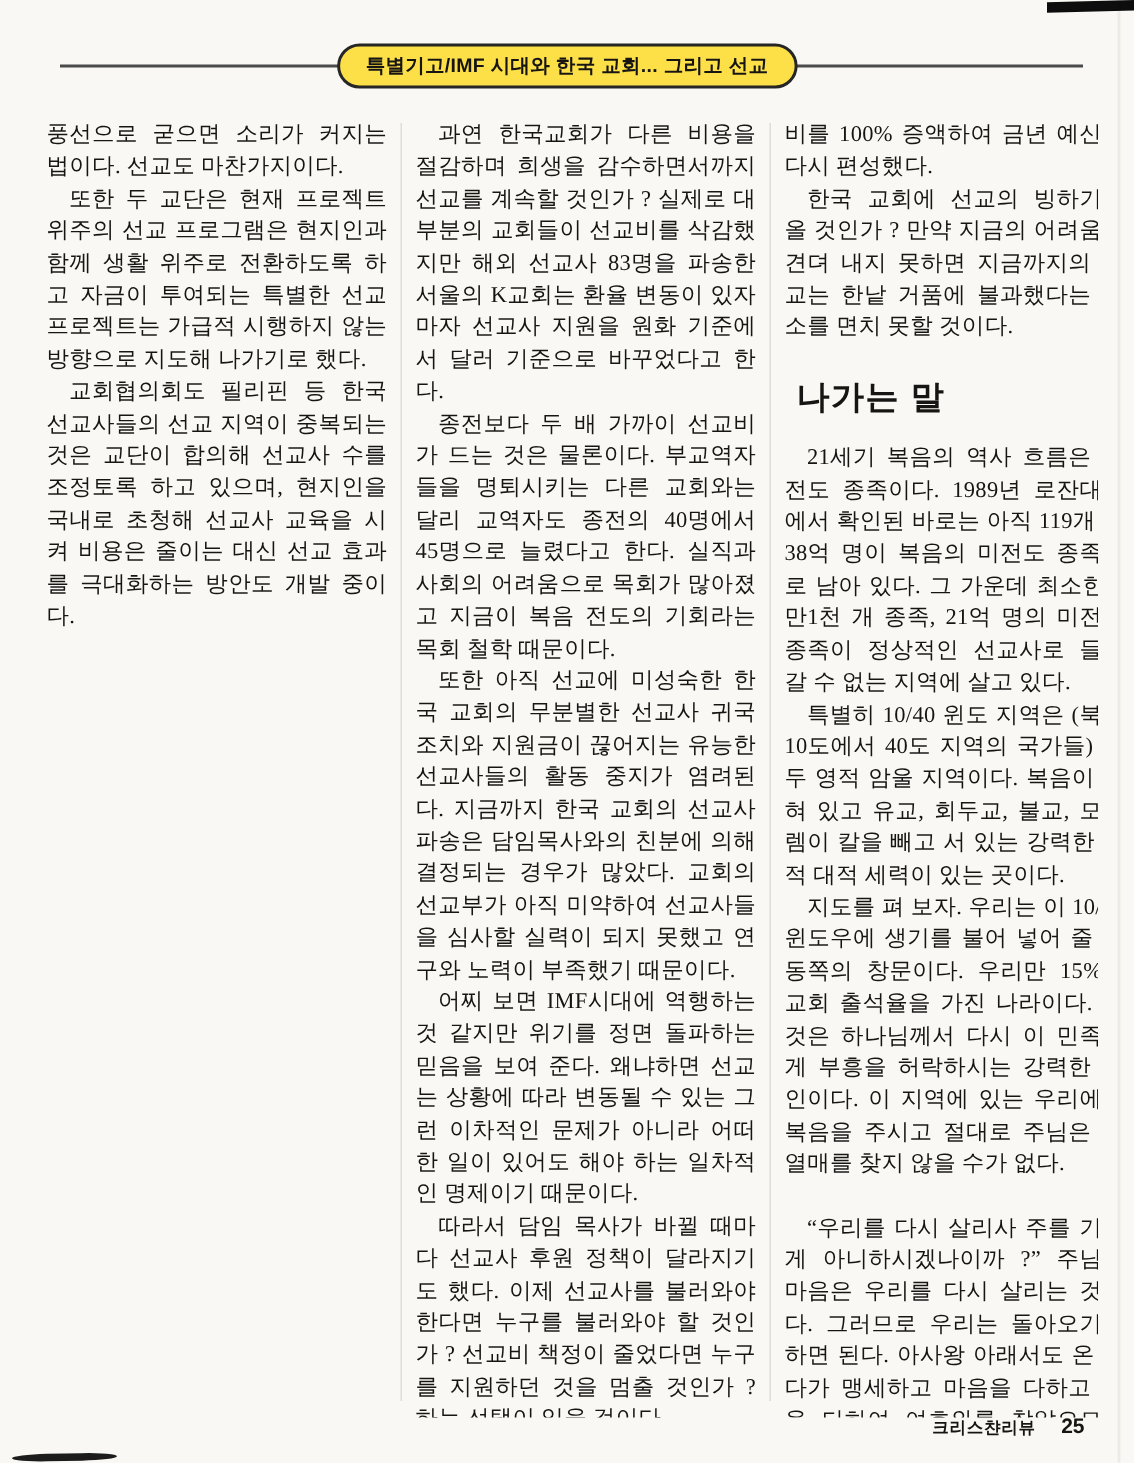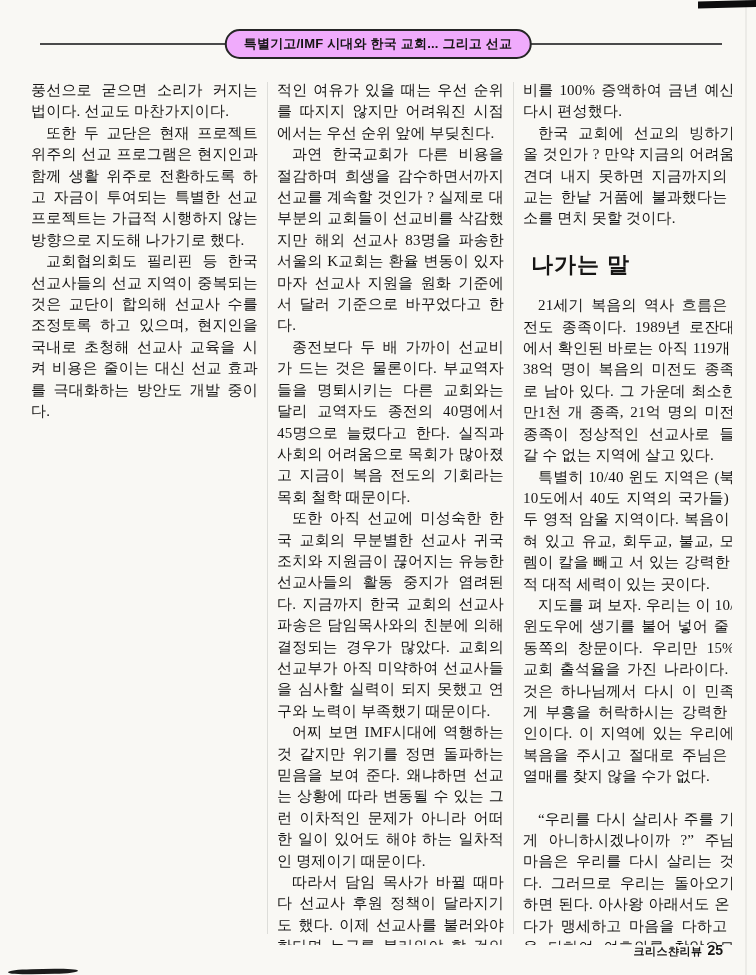--- a/index.html
+++ b/index.html
@@ -9,21 +9,21 @@
     font-family:"Liberation Serif", serif;
   }
   
   .header { position:absolute; top:29px; left:0; right:0; height:32px; }
   .header-line {
     position:absolute; top:14px; left:40px; right:34px; height:2px;
     background:#4b4b4b;
   }
   .header-pill {
     position:absolute; left:50%; top:0; transform:translateX(-50%);
-    background:#f0abfc; border:2px solid #262626; border-radius:15px;
+    background:#fde047; border:2px solid #262626; border-radius:15px;
     padding:4px 17px; white-space:nowrap;
     font-family:"Liberation Sans", sans-serif; font-weight:bold; font-size:13px;
     letter-spacing:0.2px;
     text-align:right;
   }
   
   .columns {
     position:absolute; top:80px; left:31px; width:701px; height:865px;
     display:flex; gap:9px; overflow:hidden;
   }
@@ -40,21 +40,21 @@
   .col p.cont { text-indent:0; }
   .section-heading {
     font-family:"Liberation Sans", sans-serif; font-weight:bold;
     font-size:22px; margin:24px 0 20px 8px; letter-spacing:1px;
   }
   .quote-gap { margin-top:21px !important; }
   
   .footer {
     position:absolute; right:33px; bottom:16px;
     font-family:"Liberation Sans", sans-serif; font-weight:bold;
-    display:flex; align-items:baseline; gap:5px;
+    display:flex; align-items:baseline; gap:17px;
   }
   .footer .mag { font-size:11px; letter-spacing:0.5px; }
   .footer .num { font-size:14px; }
   
   .artifact-top-right {
     position:absolute; top:0; right:0; width:58px; height:7px;
     background:#0d0d0d; transform:skewY(-1.5deg); transform-origin:right top;
   }
   .artifact-bottom-left {
     position:absolute; bottom:1px; left:8px; width:70px; height:5px;
@@ -81,21 +81,20 @@
   <div class="col">
     <p class="cont">풍선으로 굳으면 소리가 커지는 법이다. 선교도 마찬가지이다.</p>
     <p>또한 두 교단은 현재 프로젝트 위주의 선교 프로그램은 현지인과 함께 생활 위주로 전환하도록 하고 자금이 투여되는 특별한 선교 프로젝트는 가급적 시행하지 않는 방향으로 지도해 나가기로 했다.</p>
     <p>교회협의회도 필리핀 등 한국 선교사들의 선교 지역이 중복되는 것은 교단이 합의해 선교사 수를 조정토록 하고 있으며, 현지인을 국내로 초청해 선교사 교육을 시켜 비용은 줄이는 대신 선교 효과를 극대화하는 방안도 개발 중이다.</p>
 
   </div>
 
   <div class="col-sep"></div>
 
   <div class="col">
-    <p class="cont">적인 여유가 있을 때는 우선 순위를 따지지 않지만 어려워진 시점에서는 우선 순위 앞에 부딪친다.</p>
     <p>과연 한국교회가 다른 비용을 절감하며 희생을 감수하면서까지 선교를 계속할 것인가 ? 실제로 대부분의 교회들이 선교비를 삭감했지만 해외 선교사 83명을 파송한 서울의 K교회는 환율 변동이 있자마자 선교사 지원을 원화 기준에서 달러 기준으로 바꾸었다고 한다.</p>
     <p>종전보다 두 배 가까이 선교비가 드는 것은 물론이다. 부교역자들을 명퇴시키는 다른 교회와는 달리 교역자도 종전의 40명에서 45명으로 늘렸다고 한다. 실직과 사회의 어려움으로 목회가 많아졌고 지금이 복음 전도의 기회라는 목회 철학 때문이다.</p>
     <p>또한 아직 선교에 미성숙한 한국 교회의 무분별한 선교사 귀국 조치와 지원금이 끊어지는 유능한 선교사들의 활동 중지가 염려된다. 지금까지 한국 교회의 선교사 파송은 담임목사와의 친분에 의해 결정되는 경우가 많았다. 교회의 선교부가 아직 미약하여 선교사들을 심사할 실력이 되지 못했고 연구와 노력이 부족했기 때문이다.</p>
     <p>어찌 보면 IMF시대에 역행하는 것 같지만 위기를 정면 돌파하는 믿음을 보여 준다. 왜냐하면 선교는 상황에 따라 변동될 수 있는 그런 이차적인 문제가 아니라 어떠한 일이 있어도 해야 하는 일차적인 명제이기 때문이다.</p>
     <p>따라서 담임 목사가 바뀔 때마다 선교사 후원 정책이 달라지기도 했다. 이제 선교사를 불러와야 한다면 누구를 불러와야 할 것인가 ? 선교비 책정이 줄었다면 누구를 지원하던 것을 멈출 것인가 ? 하는 선택이 있을 것이다.</p>
 
   </div>
 
   <div class="col-sep"></div>
 

